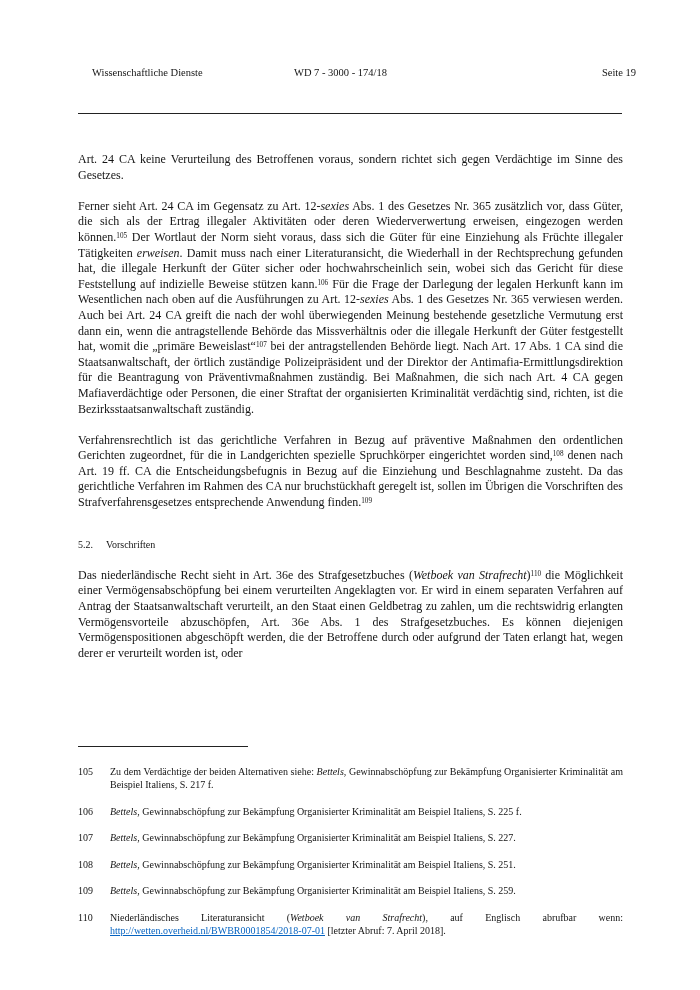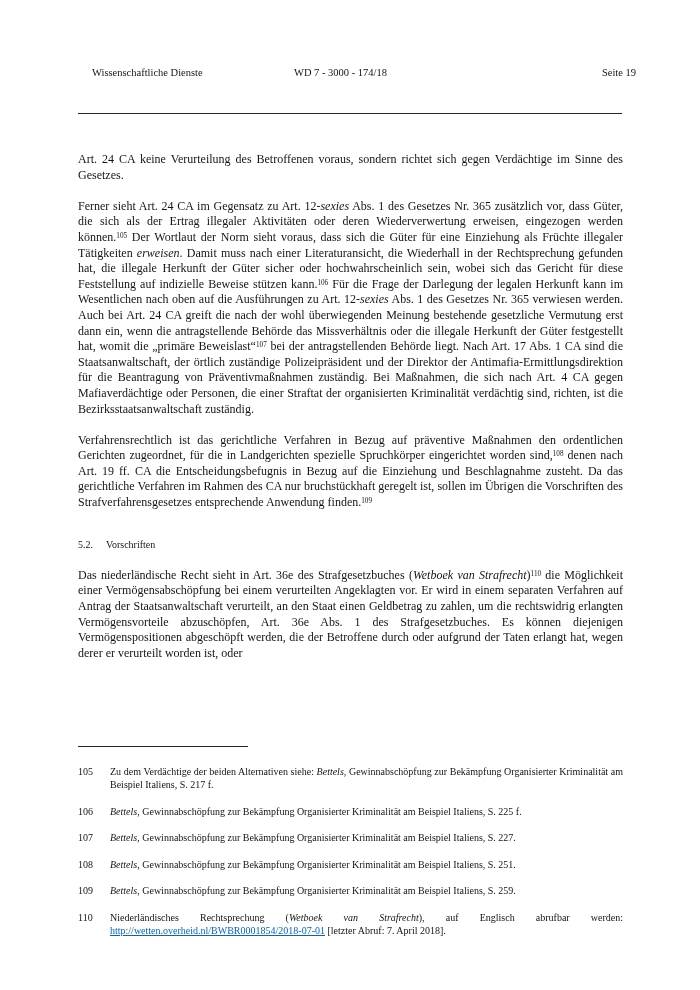--- a/index.html
+++ b/index.html
@@ -99,18 +99,18 @@
         <div class="footnote">
           <div class="fn-num">108</div>
           <div class="fn-text"><em>Bettels</em><span>, Gewinnabschöpfung zur Bekämpfung Organisierter Kriminalität am Beispiel Italiens, S. 251.</span></div>
         </div>
         <div class="footnote">
           <div class="fn-num">109</div>
           <div class="fn-text"><em>Bettels</em><span>, Gewinnabschöpfung zur Bekämpfung Organisierter Kriminalität am Beispiel Italiens, S. 259.</span></div>
         </div>
         <div class="footnote">
           <div class="fn-num">110</div>
-          <div class="fn-text"><span>Niederländisches Rechtsprechung (</span><em>Wetboek van Strafrecht</em><span>), auf Englisch abrufbar werden: </span><a class="doc-link" href="#">http://wetten.overheid.nl/BWBR0001854/2018-07-01</a><span> [letzter Abruf: 7. April 2018].</span></div>
+          <div class="fn-text"><span>Niederländisches Literaturansicht (</span><em>Wetboek van Strafrecht</em><span>), auf Englisch abrufbar wenn: </span><a class="doc-link" href="#">http://wetten.overheid.nl/BWBR0001854/2018-07-01</a><span> [letzter Abruf: 7. April 2018].</span></div>
         </div>
       </div>
   </section>
 
 </div>
 
 </body></html>

